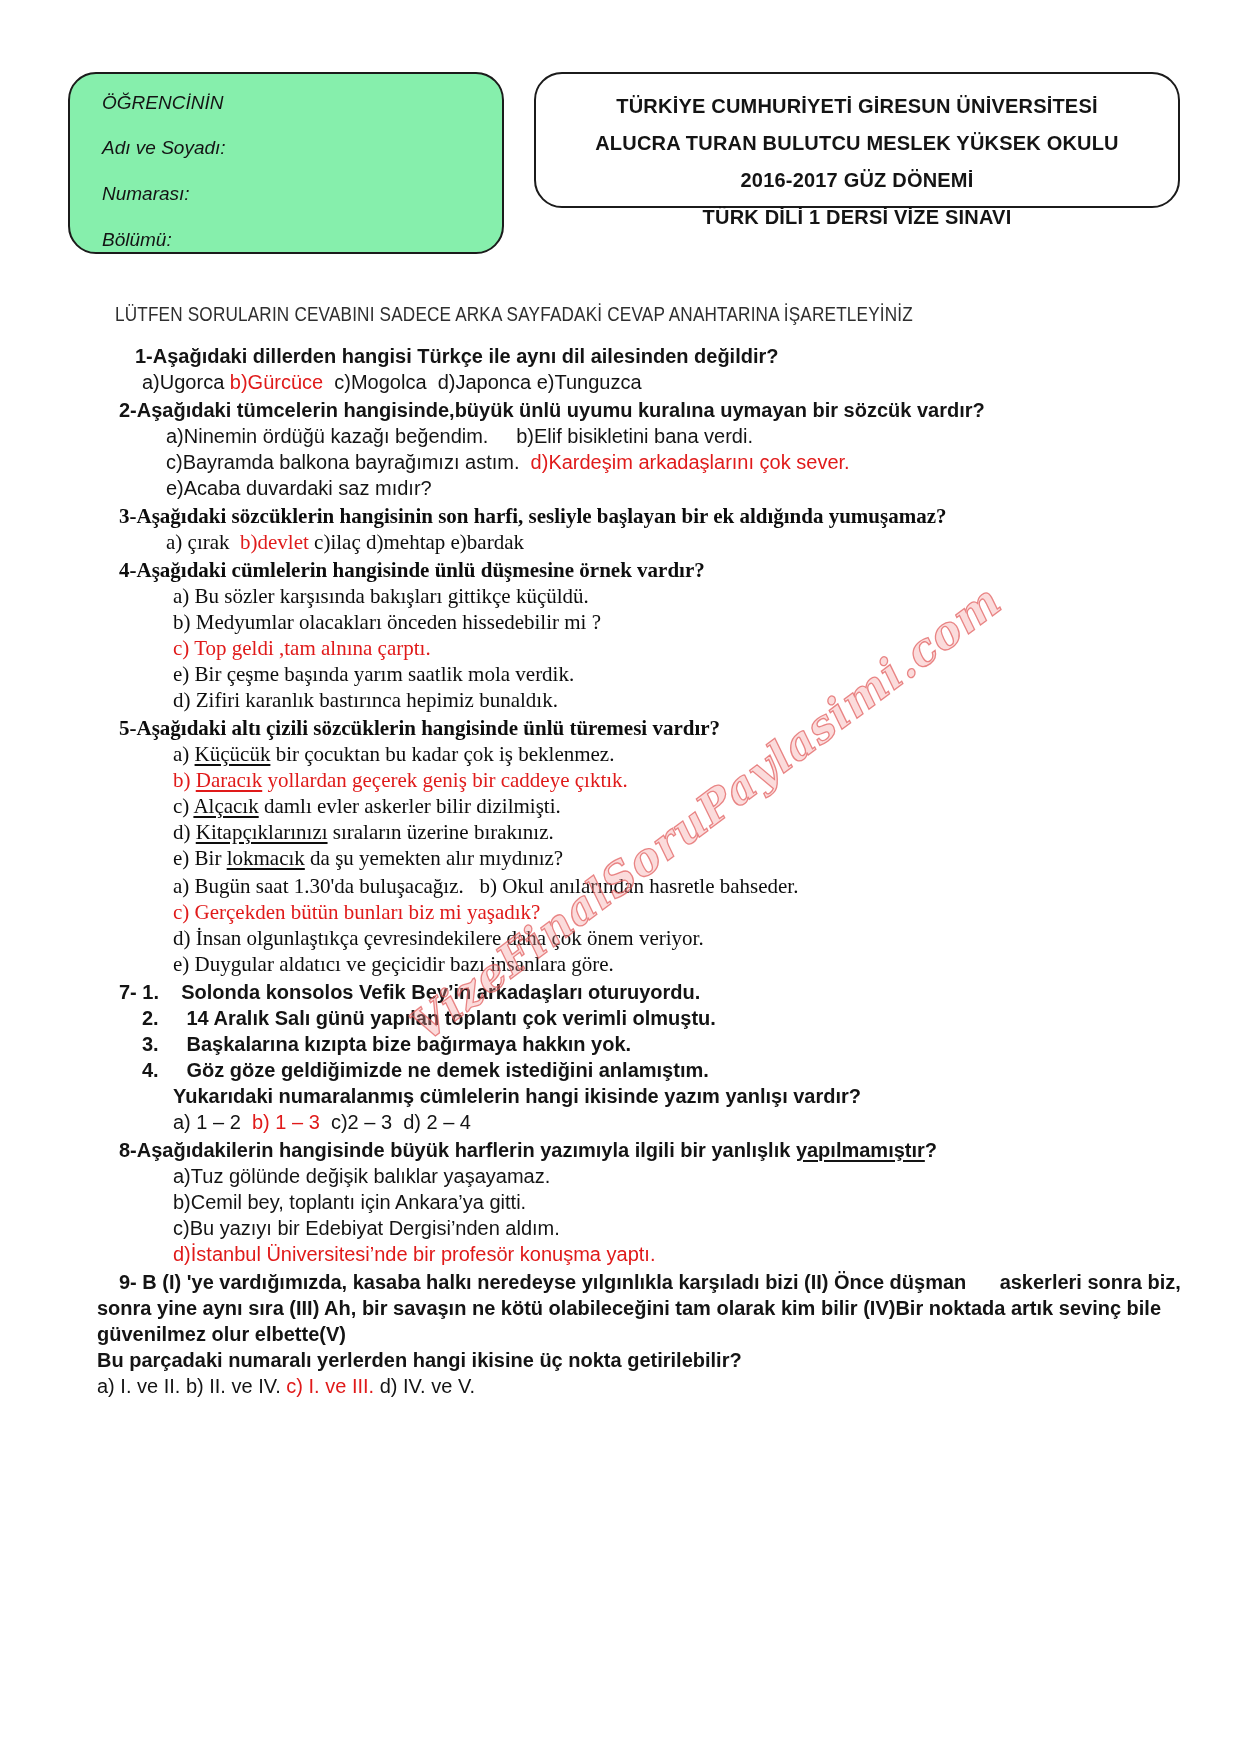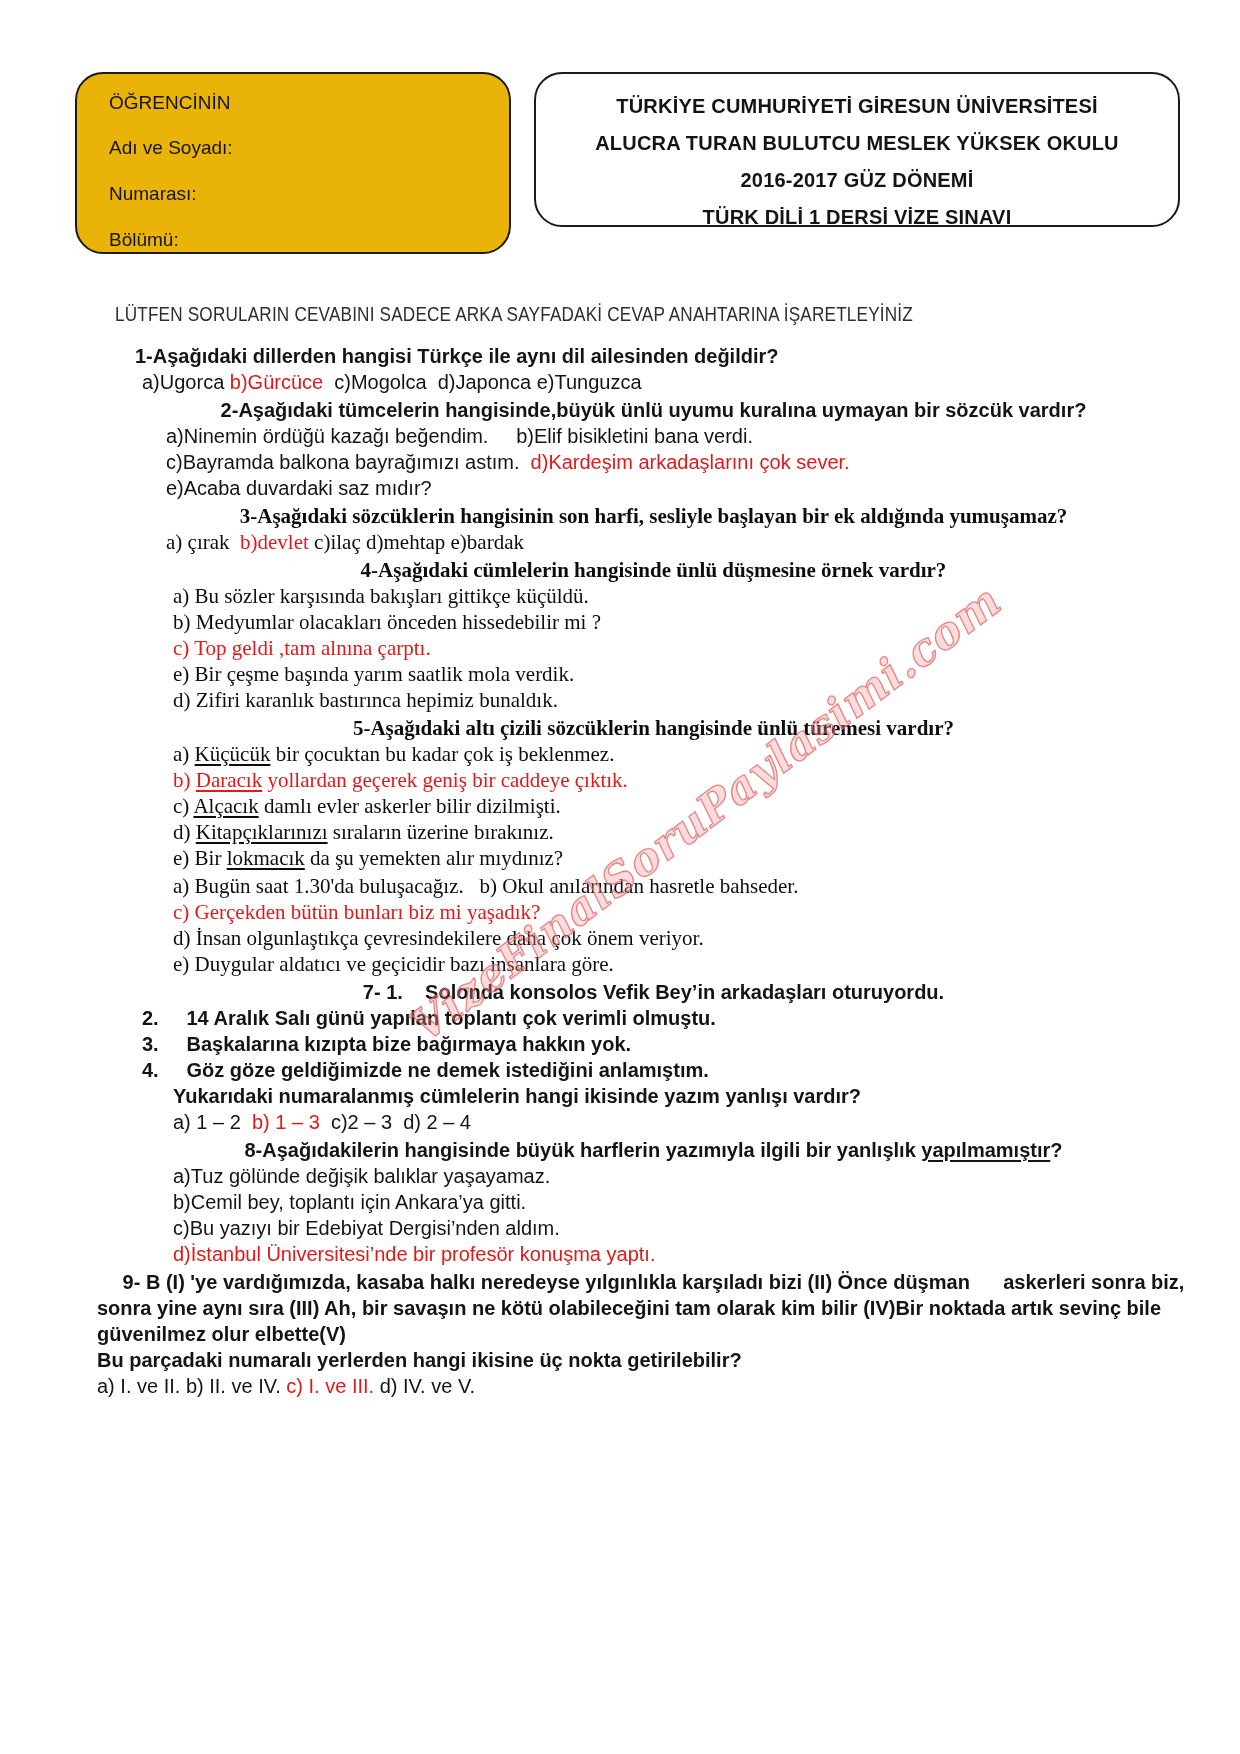--- a/index.html
+++ b/index.html
@@ -6,29 +6,30 @@
   body{
     width:1240px;height:1754px;
     background:#ffffff;
     position:relative;
     overflow:hidden;
     font-family:"Liberation Sans",sans-serif;
     color:#141414;
   }
   
   .student-box{
-    position:absolute;left:75px;top:72px;width:436px;height:182px;
+    position:absolute;left:68px;top:72px;width:436px;height:182px;
     border:2px solid #1b1b1b;border-radius:28px;
     box-sizing:border-box;padding:18px 10px 0 32px;
-    background:#eab308;
+    background:#86efac;
+    font-style:italic;
   }
   .student-title{font-size:19px;margin-bottom:23px;}
   .student-line{font-size:19px;margin-bottom:24px;}
   .header-box{
-    position:absolute;left:534px;top:72px;width:646px;height:155px;
+    position:absolute;left:534px;top:72px;width:646px;height:136px;
     border:2px solid #1b1b1b;border-radius:28px;
     box-sizing:border-box;padding-top:21px;
     text-align:center;background:#fff;
   }
   .header-line{font-size:20px;font-weight:700;margin-bottom:14px;letter-spacing:.2px;}
   
   .content{position:absolute;top:303px;left:0;right:0;padding:0 52px 0 73px;}
   .instruction{
     font-size:19.5px;color:#2e2e2e;font-weight:400;
     margin:0 0 17px 42px;white-space:pre;
@@ -36,21 +37,21 @@
     letter-spacing:.2px;
   }
   .question{margin-bottom:2px;margin-left:24px;}
   .question.sans{font-family:"Liberation Sans",sans-serif;font-size:20px;}
   .question.serif{font-family:"Liberation Serif",serif;font-size:21px;color:#0d0d0d;}
   .line{white-space:pre-wrap;line-height:26px;}
   .bold{font-weight:700;}
   .red{color:var(--answer-red,#e01a1a);}
   .und{text-decoration:underline;text-underline-offset:3px;}
   .i0{padding-left:0;}
-  .i1{padding-left:22px;text-align:center;}
+  .i1{padding-left:22px;}
   .i2{padding-left:38px;}
   .i3{padding-left:45px;}
   .i4{padding-left:69px;}
   .i5{padding-left:76px;}
   .wrapind{text-indent:22px;max-width:1015px;}
   
   .watermark{
     position:absolute;left:432px;top:1000px;
     font-family:"DejaVu Serif",serif;
     font-style:italic;font-weight:700;

